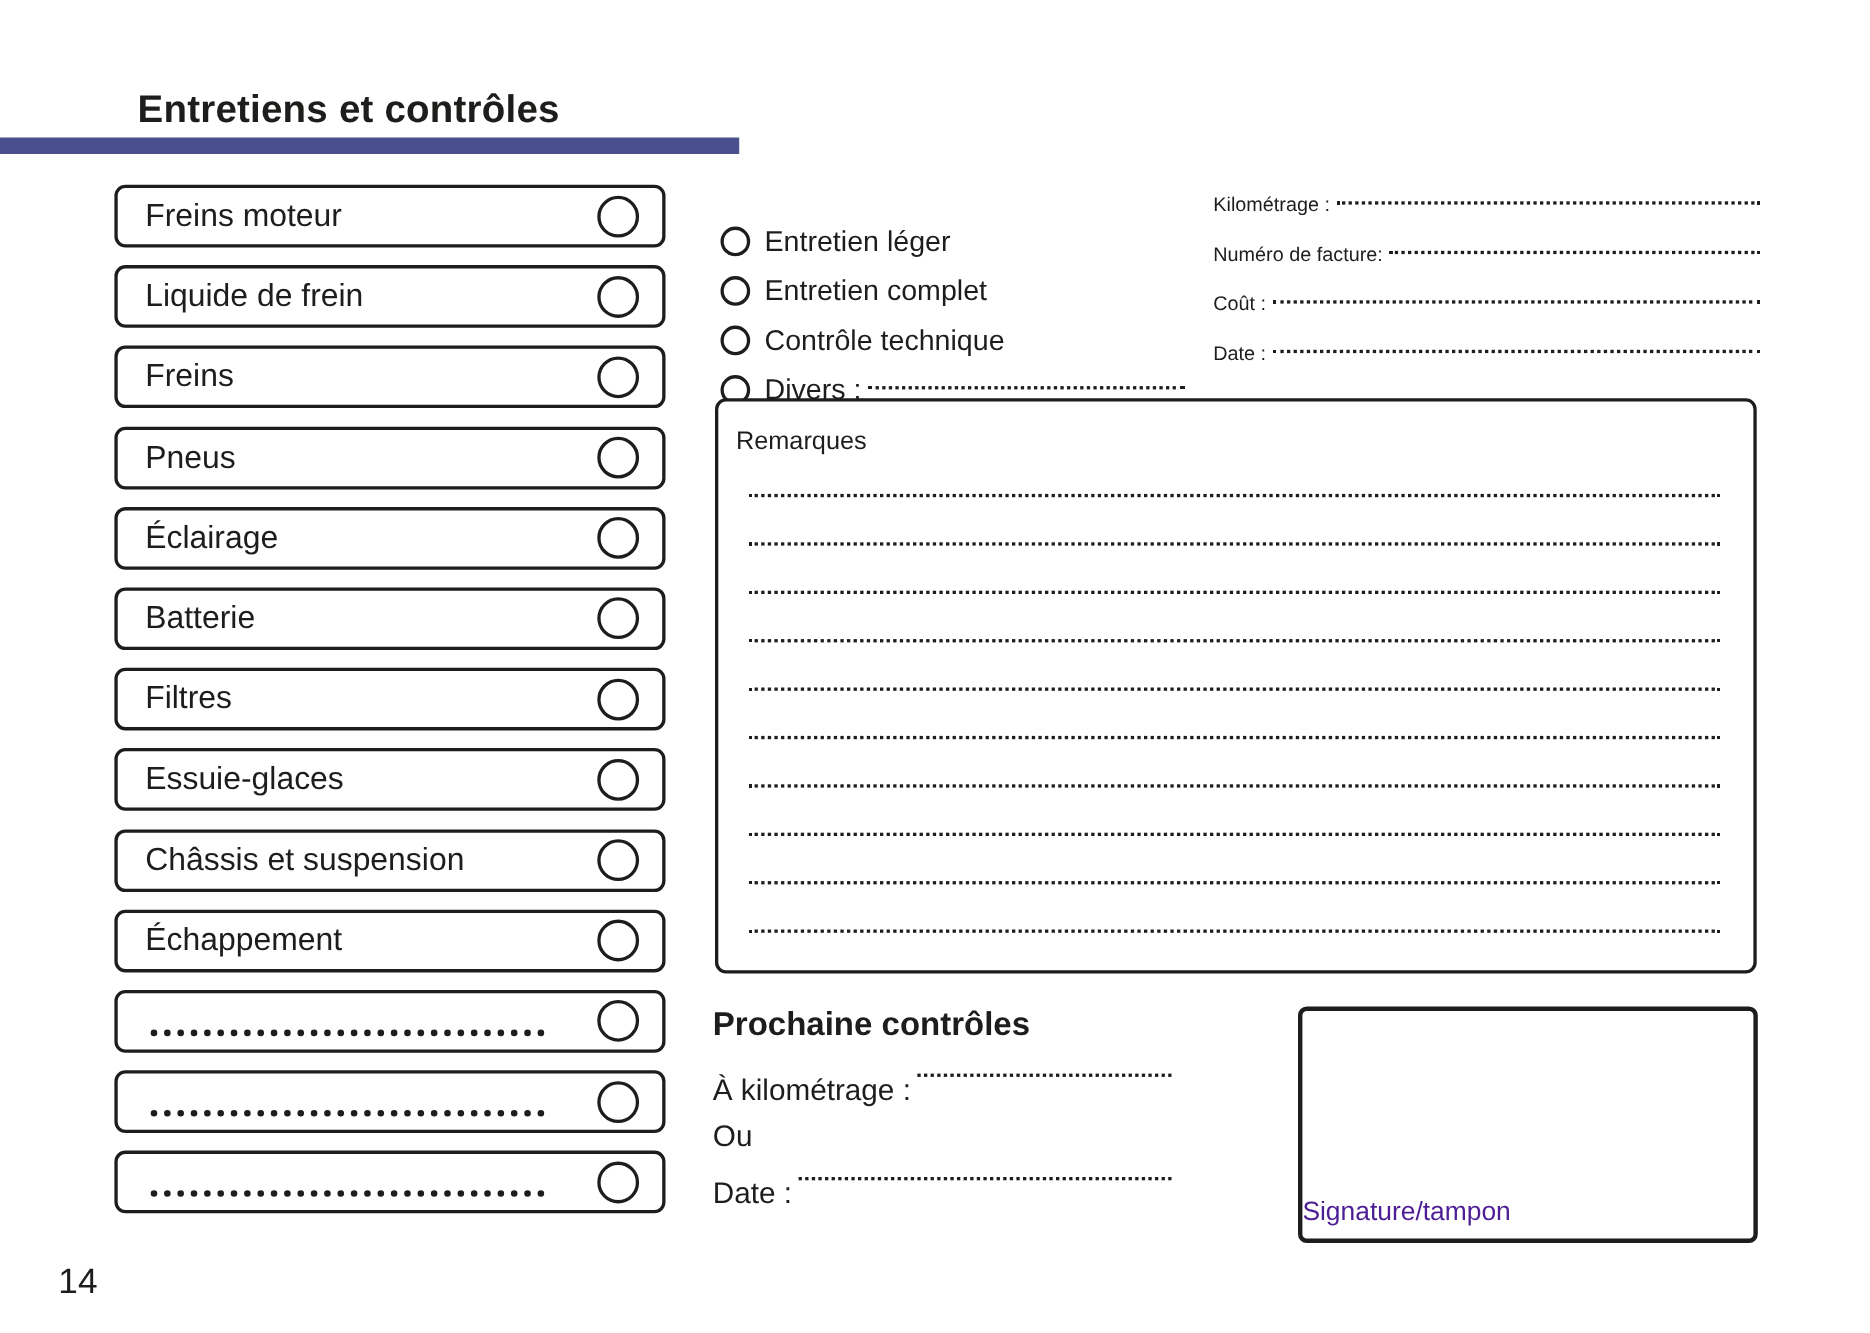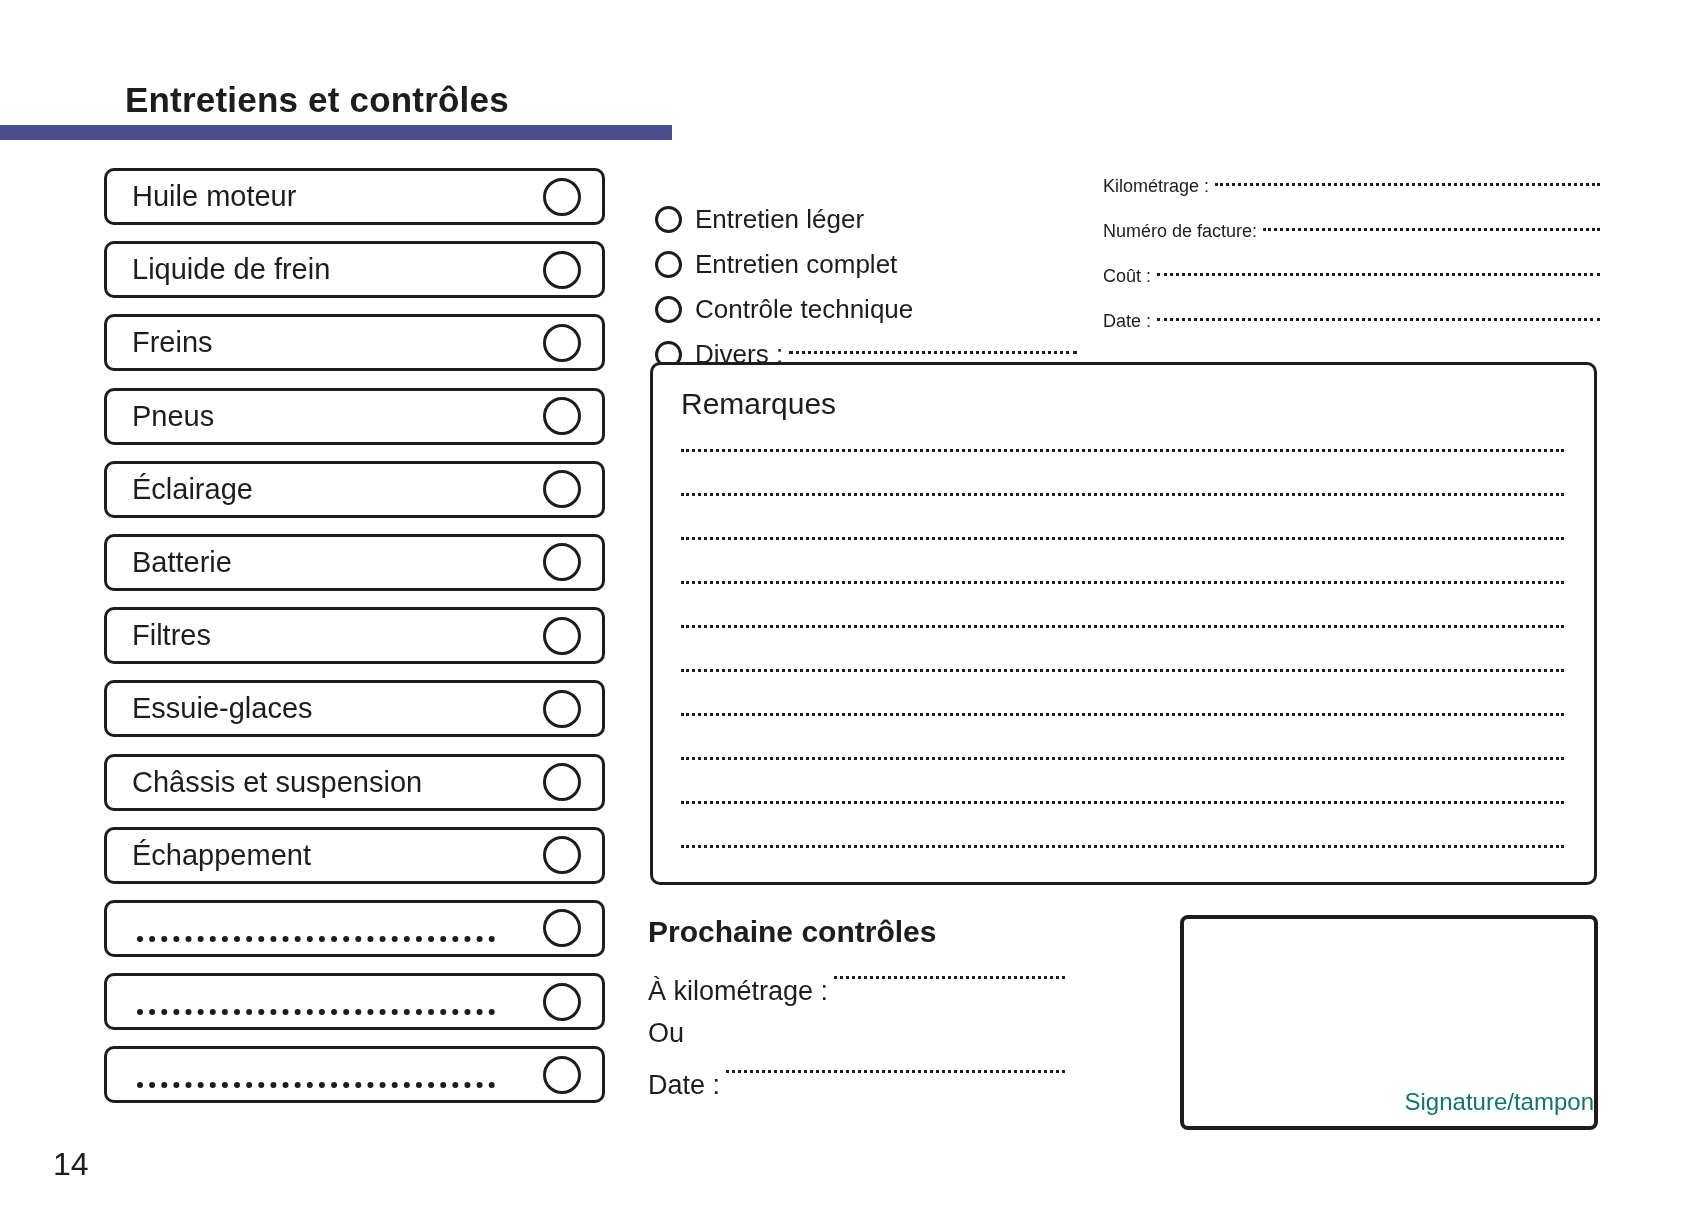--- a/index.html
+++ b/index.html
@@ -57,21 +57,21 @@
   .field-row{
     display:flex;align-items:center;height:27px;margin-bottom:18px;
   }
   .field-row .field-label{font-size:18px;white-space:nowrap;}
   
   .remarks-box{
     position:absolute;left:650px;top:362px;width:947px;height:523px;box-sizing:border-box;
     border:3px solid #1d1d1b;border-radius:10px;background:#fff;
   }
   .remarks-title{
-    position:absolute;left:28px;top:22px;font-size:30px;
+    position:absolute;left:16px;top:22px;font-size:23px;
   }
   .remarks-lines{
     position:absolute;left:28px;right:30px;top:84px;
     display:flex;flex-direction:column;gap:41px;
   }
   .remarks-line{height:0;border-bottom:3px dotted #1d1d1b;}
   
   .next-service-title{
     position:absolute;left:648px;top:915px;font-size:30px;font-weight:bold;
   }
@@ -81,39 +81,39 @@
   .ns-row .ns-label{font-size:27px;white-space:nowrap;}
   .ns-km{top:976px;}
   .ns-or{top:1018px;}
   .ns-date{top:1070px;}
   
   .signature-box{
     position:absolute;left:1180px;top:915px;width:418px;height:215px;box-sizing:border-box;
     border:4px solid #1d1d1b;border-radius:8px;background:#fff;
   }
   .signature-label{
-    position:absolute;left:0;right:0;bottom:10px;text-align:right;
-    font-size:24px;color:#0f766e;
+    position:absolute;left:0;right:0;bottom:10px;text-align:left;
+    font-size:24px;color:#4c1d95;
   }
   
   .page-number{
     position:absolute;left:53px;top:1146px;font-size:32px;
   }
 </style>
 </head>
 <body>
 
 <div id="page">
 
   <div class="page-title">Entretiens et contrôles</div>
   <div class="title-bar" style="background: rgb(74, 79, 141);"></div>
 
   <div class="checklist">
     <div class="check-row">
-      <span class="row-label">Huile moteur</span>
+      <span class="row-label">Freins moteur</span>
       <span class="check-circle"></span>
     </div>
     <div class="check-row">
       <span class="row-label">Liquide de frein</span>
       <span class="check-circle"></span>
     </div>
     <div class="check-row">
       <span class="row-label">Freins</span>
       <span class="check-circle"></span>
     </div>

